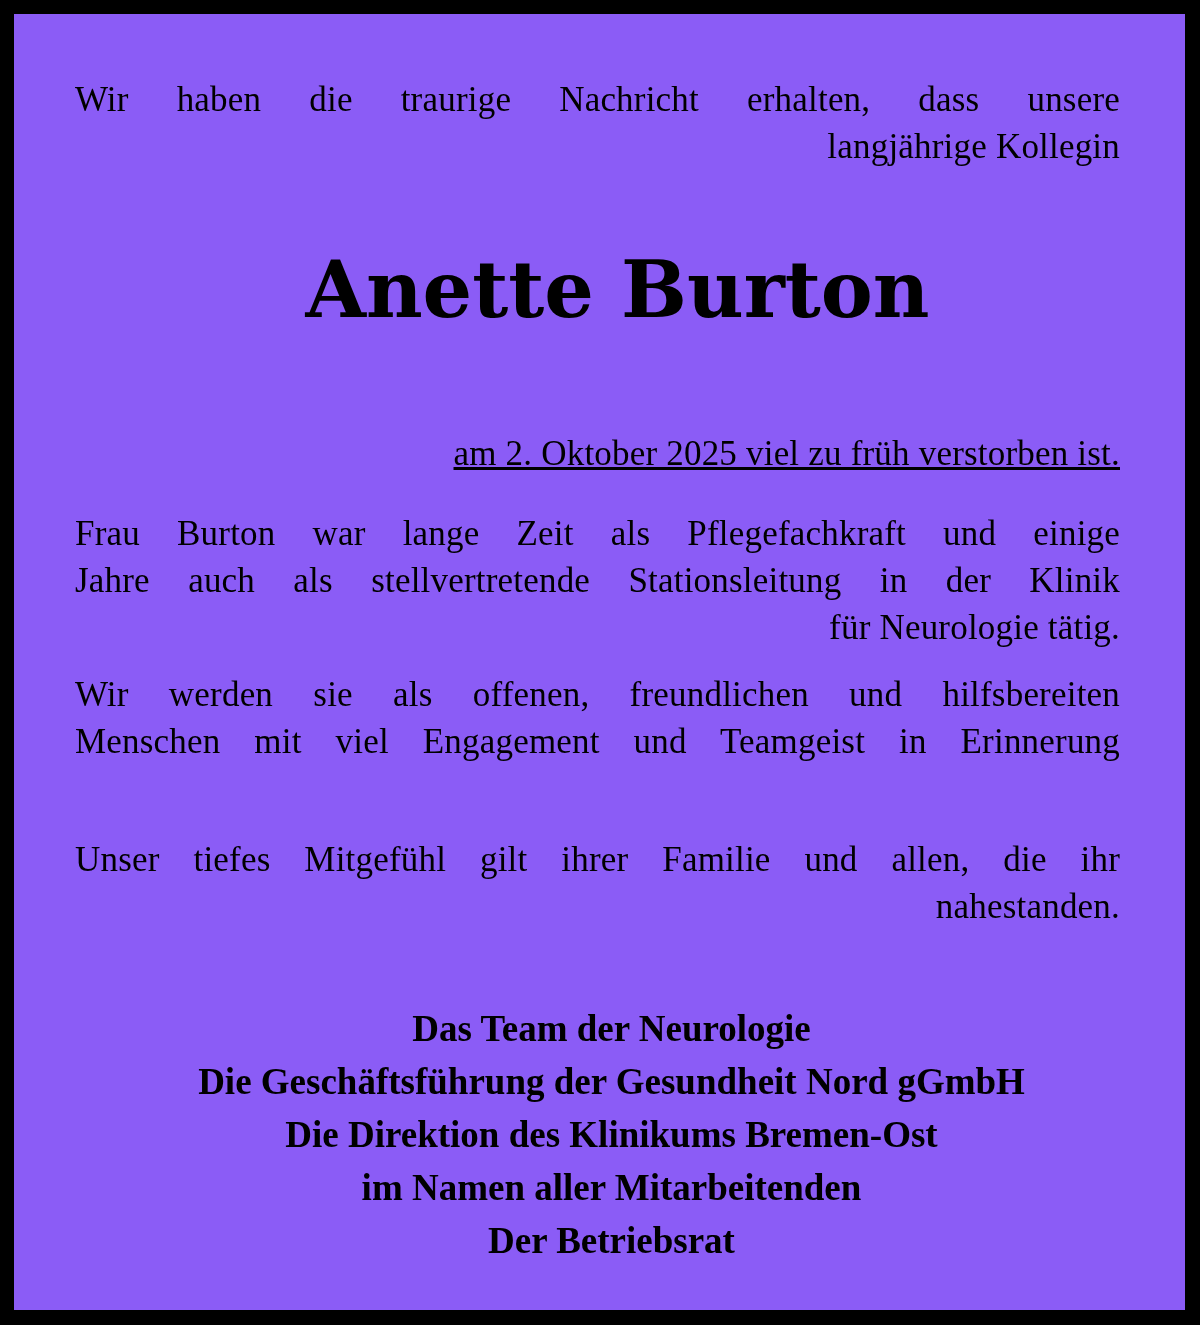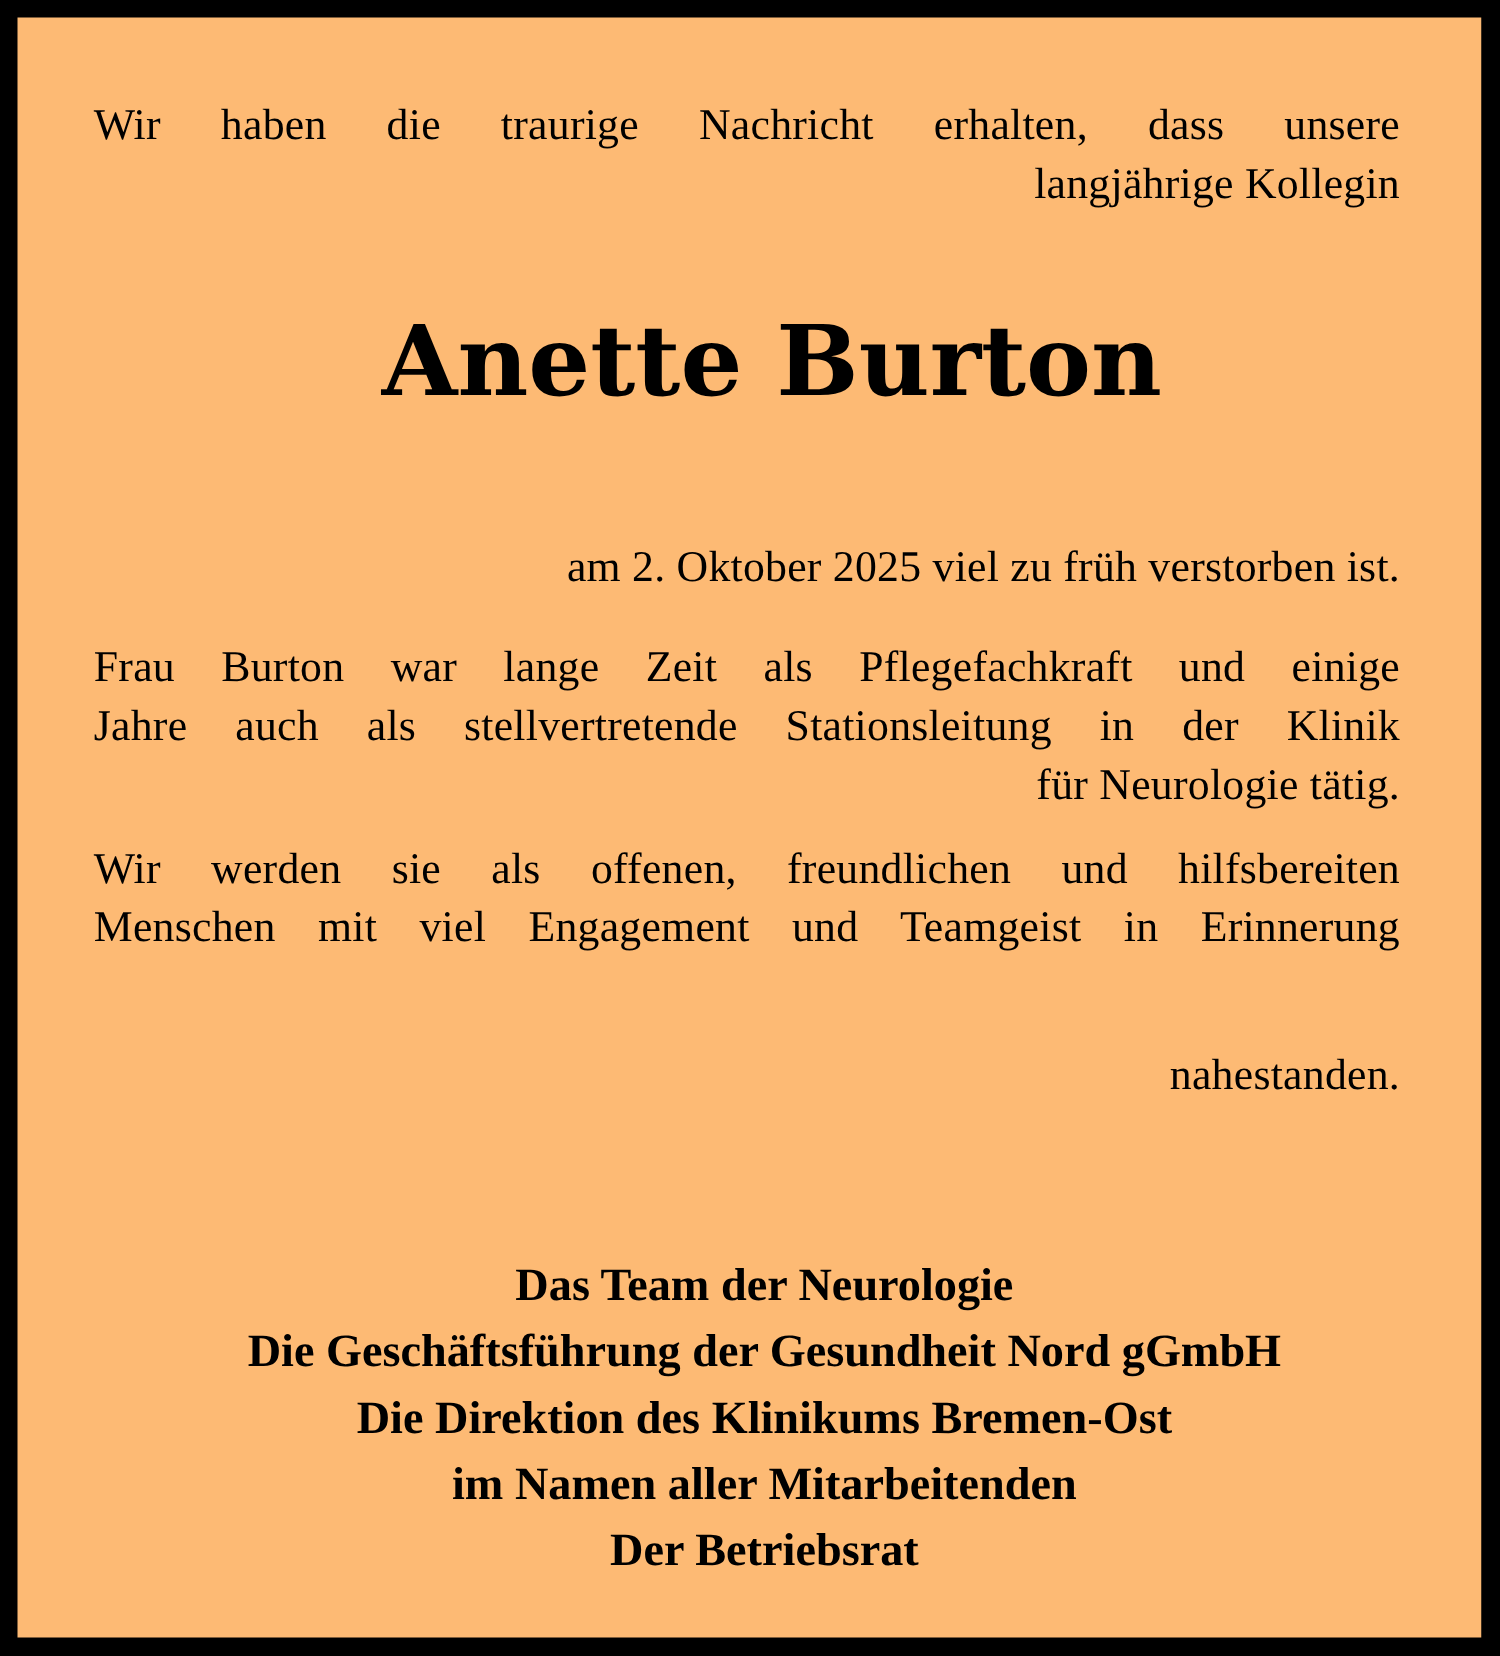--- a/index.html
+++ b/index.html
@@ -12,21 +12,21 @@
       height: 1325px;
       position: relative;
       overflow: hidden;
     }
     .page {
       position: absolute;
       left: 14px;
       top: 14px;
       width: 1171px;
       height: 1296px;
-      background: #fdba74;
+      background: #8b5cf6;
       color: #000000;
       font-family: "DejaVu Serif", "Liberation Serif", serif;
     }
     .body-text {
       position: absolute;
       left: 61px;
       width: 1045px;
       font-size: 35px;
       line-height: 47px;
       text-align: justify;
@@ -71,36 +71,37 @@
 
 <div class="page">
 
   <p class="body-text intro" style="margin:0;">
     <span class="l1">Wir haben die traurige Nachricht erhalten, dass unsere</span>
     <span class="last-line">langjährige Kollegin</span>
   </p>
 
   <h1 class="name" style="margin:0;">Anette Burton</h1>
 
-  <p class="body-text p-date" style="margin:0;">
+  <p class="body-text p-date" style="margin:0;text-decoration:underline;">
     <span class="last-line">am 2. Oktober 2025 viel zu früh verstorben ist.</span>
   </p>
 
   <p class="body-text p-career" style="margin:0;">
     <span class="just-line">Frau Burton war lange Zeit als Pflegefachkraft und einige</span>
     <span class="just-line">Jahre auch als stellvertretende Stationsleitung in der Klinik</span>
     <span class="last-line">für Neurologie tätig.</span>
   </p>
 
   <p class="body-text p-memory" style="margin:0;">
     <span class="just-line">Wir werden sie als offenen, freundlichen und hilfsbereiten</span>
     <span class="just-line">Menschen mit viel Engagement und Teamgeist in Erinnerung</span>
   </p>
 
   <p class="body-text p-sympathy" style="margin:0;">
+    <span class="just-line">Unser tiefes Mitgefühl gilt ihrer Familie und allen, die ihr</span>
     <span class="last-line">nahestanden.</span>
   </p>
 
   <div class="signatures">
     <div>Das Team der Neurologie</div>
     <div>Die Geschäftsführung der Gesundheit Nord gGmbH</div>
     <div>Die Direktion des Klinikums Bremen-Ost</div>
     <div>im Namen aller Mitarbeitenden</div>
     <div>Der Betriebsrat</div>
   </div>

